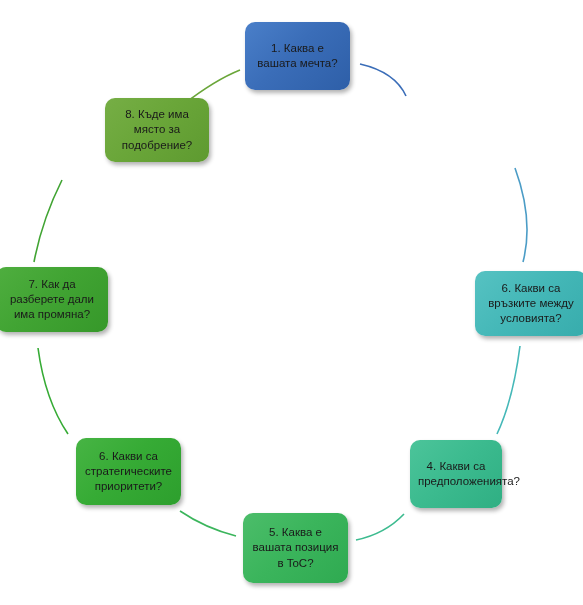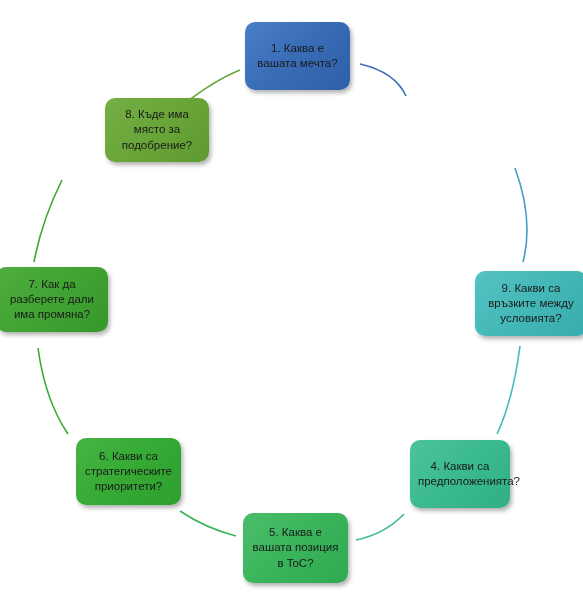--- a/index.html
+++ b/index.html
@@ -68,24 +68,24 @@
     <path fill="none" stroke-width="1.6" stroke="#41a433" d="M 34 262 Q 42 220 62 180"></path>
     <path fill="none" stroke-width="1.6" stroke="#6aa639" d="M 184 104 Q 215 80 240 70"></path>
   </svg>
 
   <div class="node n1" style="left:245px; top:22px; width:105px; height:68px;">
     <span>1. Каква е вашата мечта?</span>
   </div>
 
 
   <div class="node n3" style="left:475px; top:271px; width:112px; height:65px;">
-    <span>9. Какви са връзките между условията?</span>
+    <span>6. Какви са връзките между условията?</span>
   </div>
 
-  <div class="node n4" style="left:410px; top:440px; width:100px; height:68px;">
+  <div class="node n4" style="left:410px; top:440px; width:92px; height:68px;">
     <span>4. Какви са предположенията?</span>
   </div>
 
   <div class="node n5" style="left:243px; top:513px; width:105px; height:70px;">
     <span>5. Каква е вашата позиция в ToC?</span>
   </div>
 
   <div class="node n6" style="left:76px; top:438px; width:105px; height:67px;">
     <span>6. Какви са стратегическите приоритети?</span>
   </div>

